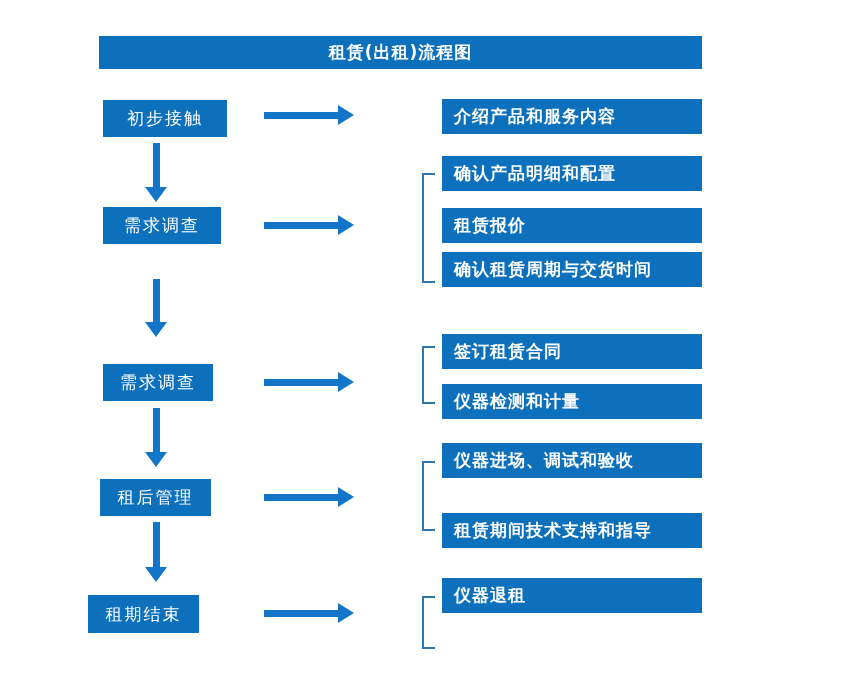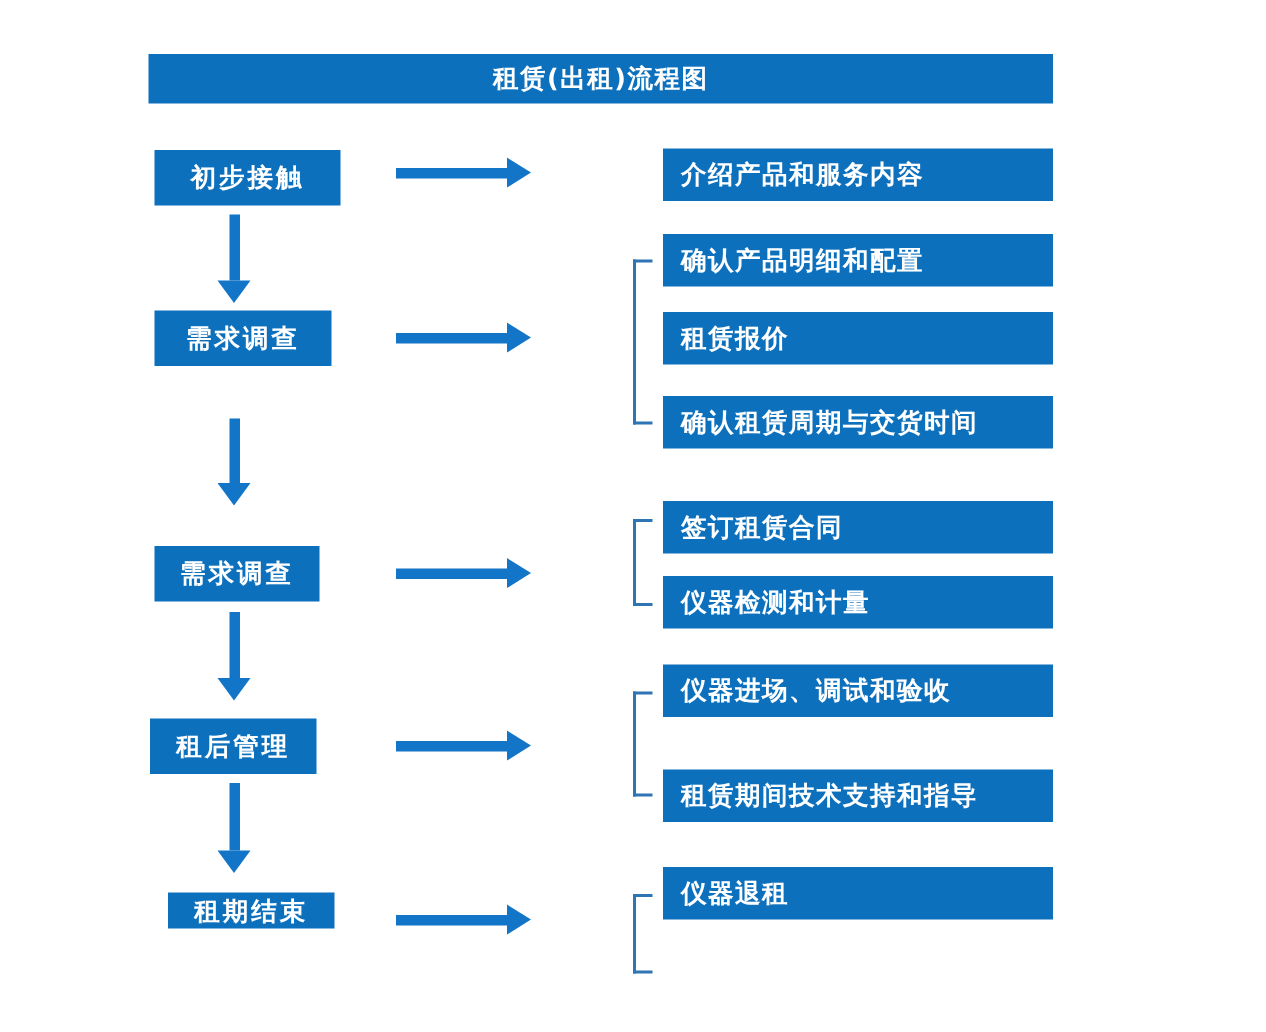--- a/index.html
+++ b/index.html
@@ -26,21 +26,21 @@
     color:var(--text-white);
     font-weight:bold;
     font-size:17px;
     display:flex;align-items:center;justify-content:center;
     letter-spacing:1px;
   }
   .step-box{
     position:absolute;
     background:var(--box-blue);
     color:var(--text-white);
-    font-weight:bold;
+    font-weight:normal;
     font-size:17px;
     display:flex;align-items:center;justify-content:center;
     letter-spacing:2px;
     white-space:nowrap;
   }
   .detail-box{
     position:absolute;
     left:442px;width:260px;height:35px;
     background:var(--box-blue);
     color:var(--text-white);
@@ -49,26 +49,26 @@
     display:flex;align-items:center;
     padding-left:12px;
     letter-spacing:1px;
     white-space:nowrap;
   }
   
   .step-1{left:103px;top:79px;width:124px;height:37px;}
   .step-2{left:103px;top:186px;width:118px;height:37px;}
   .step-3{left:103px;top:343px;width:110px;height:37px;}
   .step-4{left:100px;top:458px;width:111px;height:37px;}
-  .step-5{left:112px;top:574px;width:111px;height:24px;text-align:center;}
+  .step-5{left:88px;top:574px;width:111px;height:38px;text-align:center;}
   
   .det-1a{top:78px;}
   .det-2a{top:135px;}
   .det-2b{top:187px;}
-  .det-2c{top:243px;}
+  .det-2c{top:231px;}
   .det-3a{top:313px;}
   .det-3b{top:363px;}
   .det-4a{top:422px;}
   .det-4b{top:492px;}
   .det-5a{top:557px;}
   .det-5b{top:608px;}
   
   .h-arrow{position:absolute;left:264px;width:90px;height:20px;}
   .h-arrow .shaft{
     position:absolute;left:0;top:7px;width:74px;height:7px;

